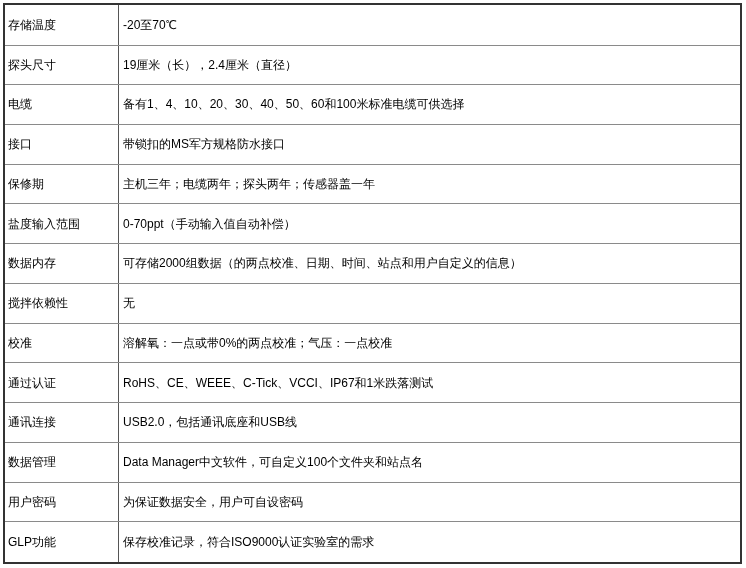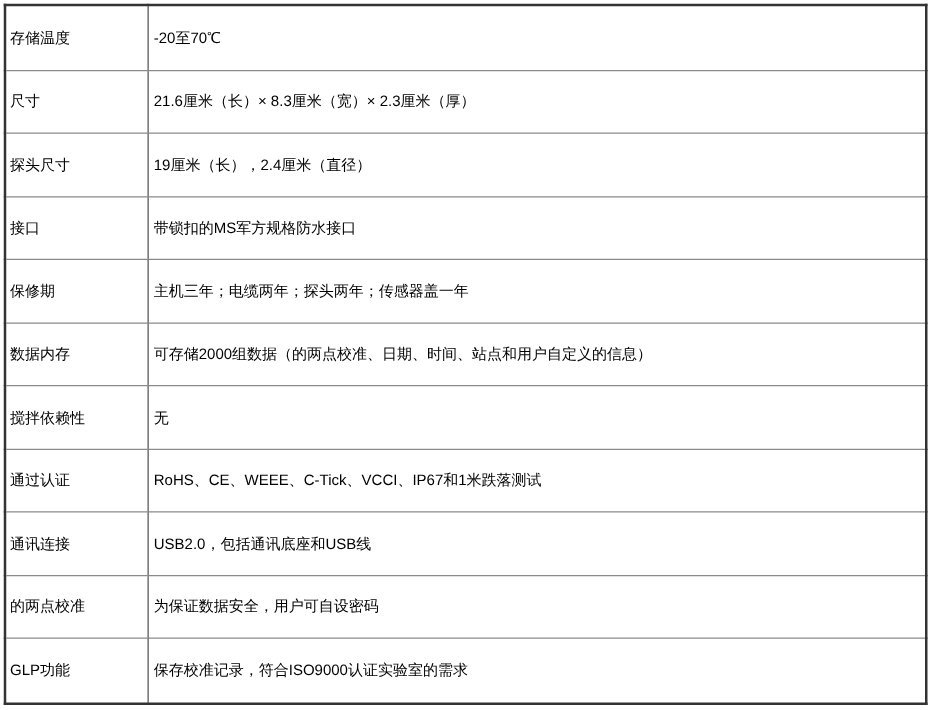--- a/index.html
+++ b/index.html
@@ -49,53 +49,65 @@
 <body>
 
 <div class="page">
   <table class="spec-table">
     <tbody>
       <tr>
         <td class="label-cell">存储温度</td>
         <td class="value-cell">-20至70℃</td>
       </tr>
       <tr>
-        <td class="label-cell">尺寸</td>
-        <td class="value-cell">21.6厘米（长）× 8.3厘米（宽）× 2.3厘米（厚）</td>
+        <td class="label-cell">探头尺寸</td>
+        <td class="value-cell">19厘米（长），2.4厘米（直径）</td>
       </tr>
       <tr>
-        <td class="label-cell">探头尺寸</td>
-        <td class="value-cell">19厘米（长），2.4厘米（直径）</td>
+        <td class="label-cell">电缆</td>
+        <td class="value-cell">备有1、4、10、20、30、40、50、60和100米标准电缆可供选择</td>
       </tr>
       <tr>
         <td class="label-cell">接口</td>
         <td class="value-cell">带锁扣的MS军方规格防水接口</td>
       </tr>
       <tr>
         <td class="label-cell">保修期</td>
         <td class="value-cell">主机三年；电缆两年；探头两年；传感器盖一年</td>
       </tr>
       <tr>
+        <td class="label-cell">盐度输入范围</td>
+        <td class="value-cell">0-70ppt（手动输入值自动补偿）</td>
+      </tr>
+      <tr>
         <td class="label-cell">数据内存</td>
         <td class="value-cell">可存储2000组数据（的两点校准、日期、时间、站点和用户自定义的信息）</td>
       </tr>
       <tr>
         <td class="label-cell">搅拌依赖性</td>
         <td class="value-cell">无</td>
+      </tr>
+      <tr>
+        <td class="label-cell">校准</td>
+        <td class="value-cell">溶解氧：一点或带0%的两点校准；气压：一点校准</td>
       </tr>
       <tr>
         <td class="label-cell">通过认证</td>
         <td class="value-cell">RoHS、CE、WEEE、C-Tick、VCCI、IP67和1米跌落测试</td>
       </tr>
       <tr>
         <td class="label-cell">通讯连接</td>
         <td class="value-cell">USB2.0，包括通讯底座和USB线</td>
       </tr>
       <tr>
-        <td class="label-cell">的两点校准</td>
+        <td class="label-cell">数据管理</td>
+        <td class="value-cell">Data Manager中文软件，可自定义100个文件夹和站点名</td>
+      </tr>
+      <tr>
+        <td class="label-cell">用户密码</td>
         <td class="value-cell">为保证数据安全，用户可自设密码</td>
       </tr>
       <tr>
         <td class="label-cell">GLP功能</td>
         <td class="value-cell">保存校准记录，符合ISO9000认证实验室的需求</td>
       </tr>
     </tbody>
   </table>
 </div>
 

